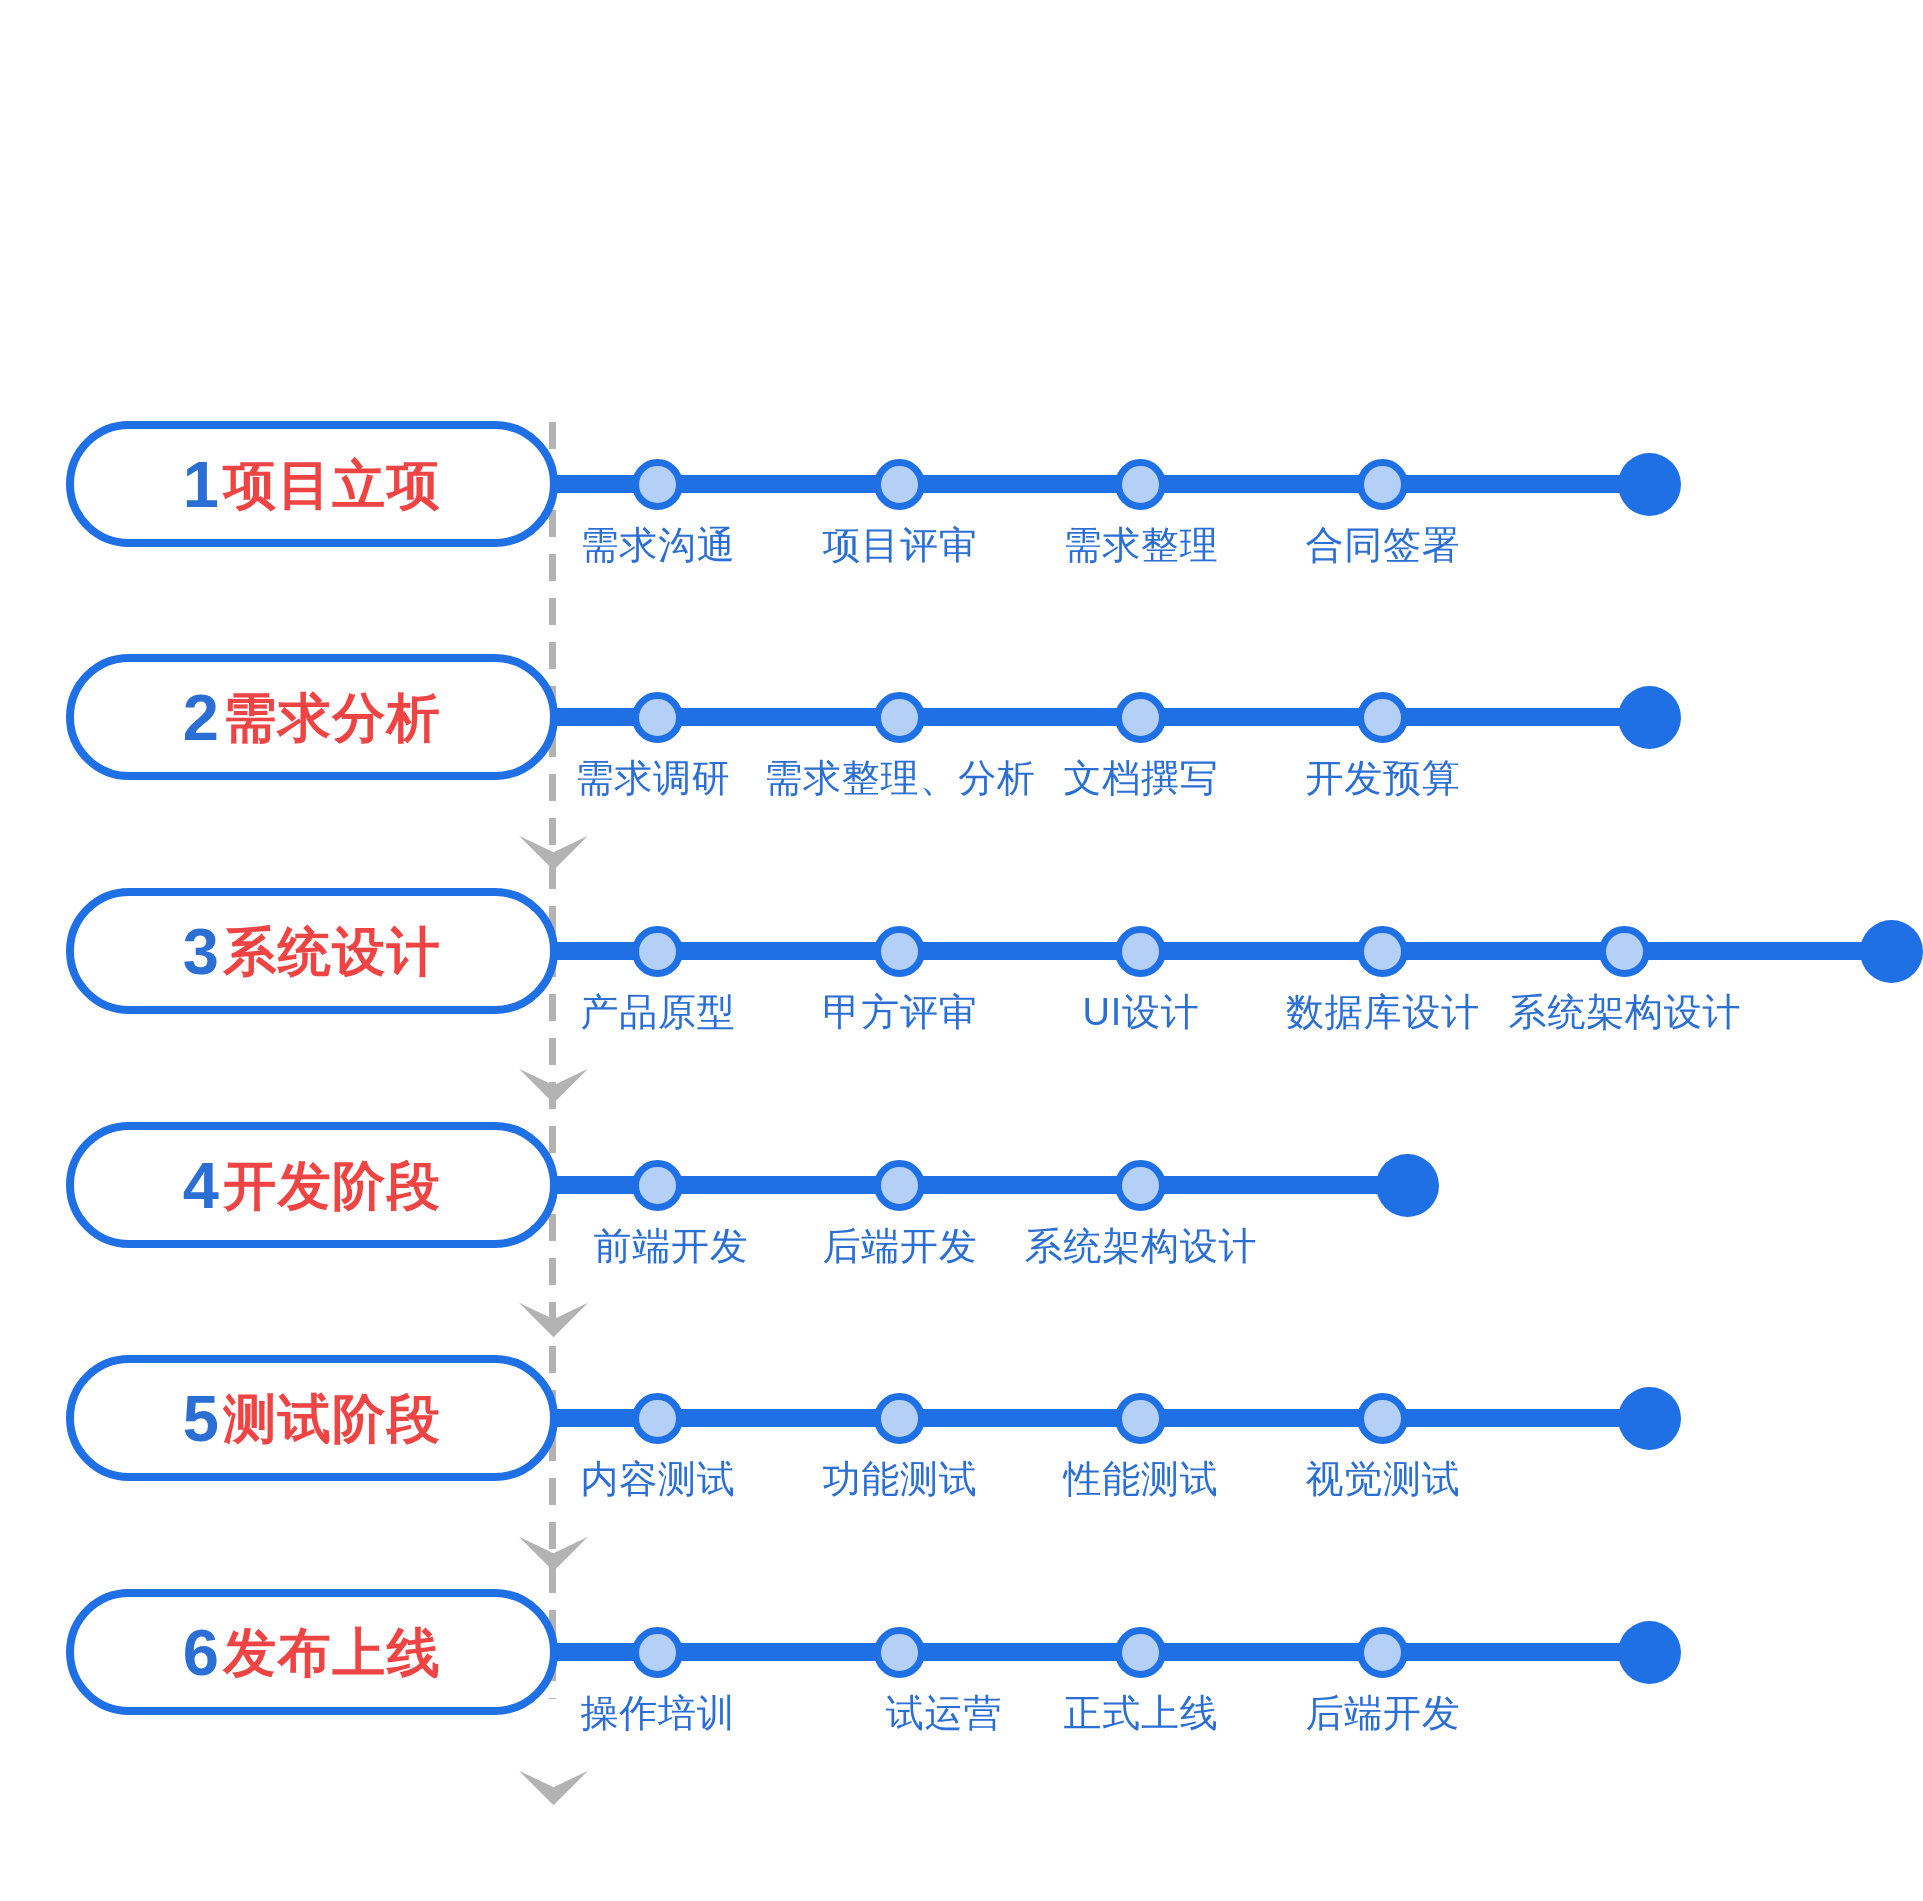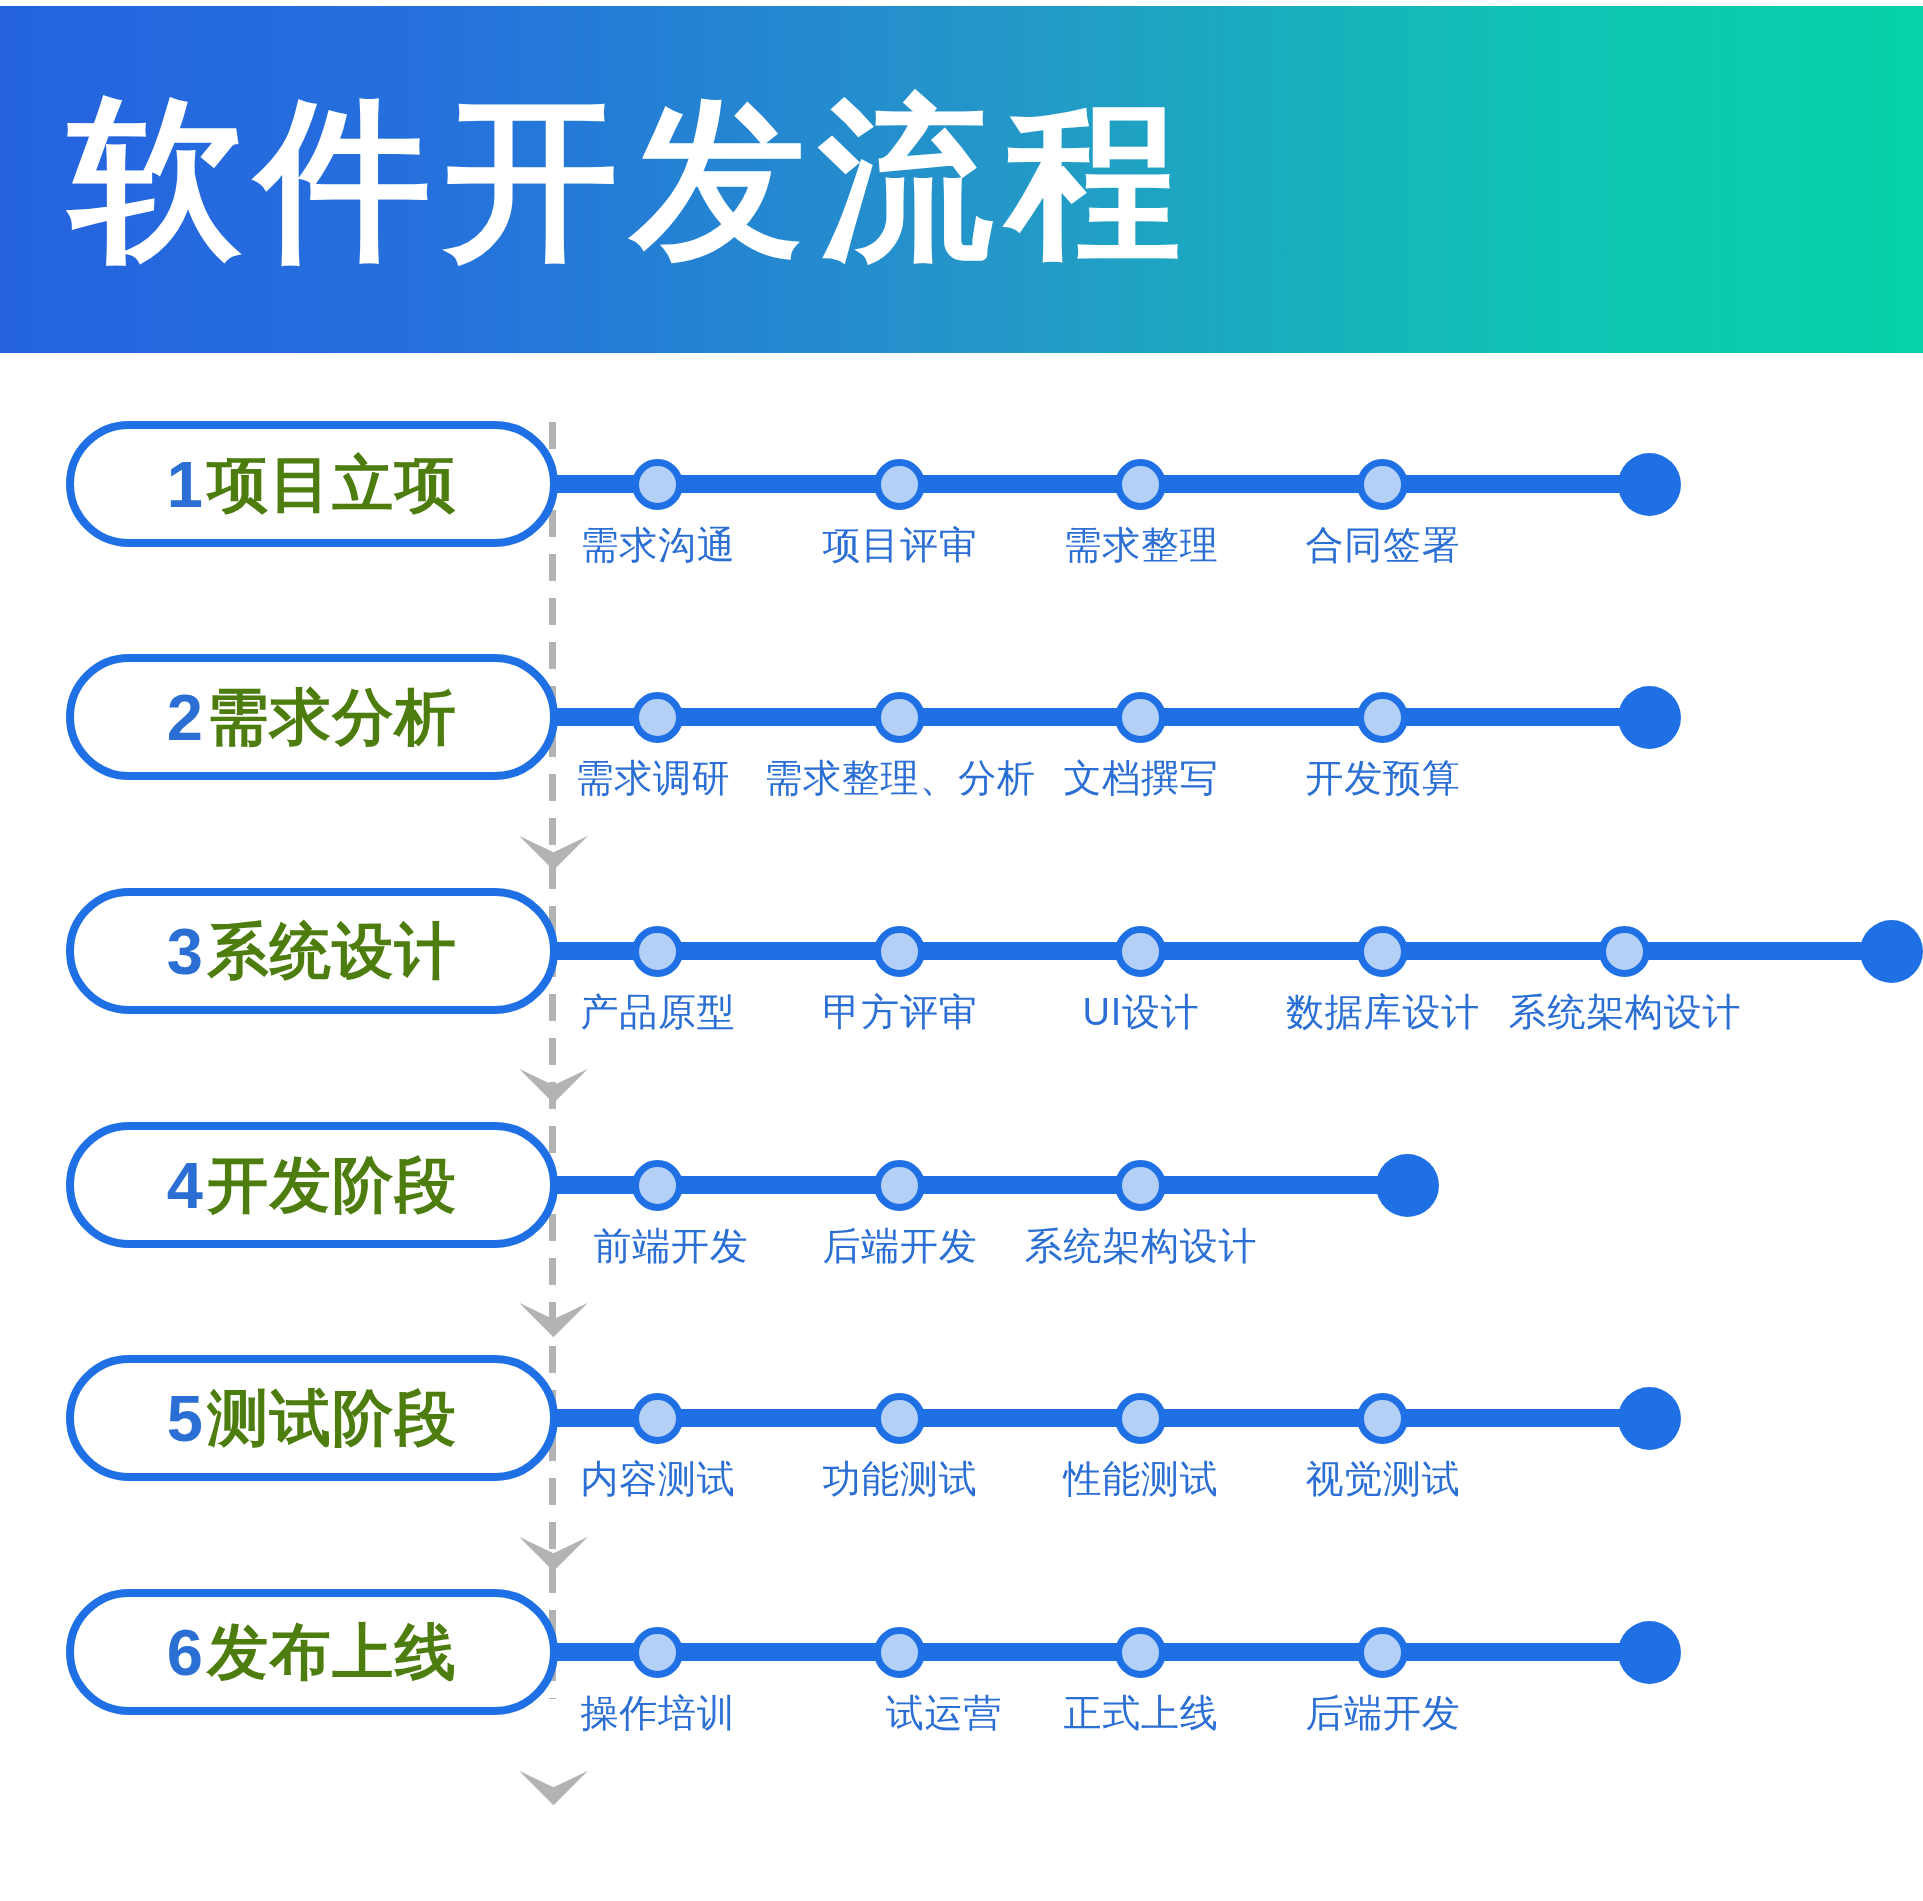--- a/index.html
+++ b/index.html
@@ -94,22 +94,22 @@
     z-index: 4;
   }
   .pill-num {
     color: #2b6fd4;
     font-size: 65px;
     font-weight: 700;
     line-height: 1;
     margin-right: 4.5px;
   }
   .pill-label {
-    color: #4d7c0f;
-    font-size: 61px;
+    color: #ef4444;
+    font-size: 53px;
     font-weight: 700;
     letter-spacing: 1.5px;
     line-height: 1;
   }
 
   
   .track {
     position: absolute;
     top: 54px;
     left: 552px;
@@ -152,23 +152,20 @@
     border-radius: 50%;
     background: #1f6fe5;
     z-index: 3;
   }
 </style>
 </head>
 <body>
 
 <div id="page">
 
-  <div class="banner">
-    <div class="banner-title">软件开发流程</div>
-  </div>
 
   <div class="flow">
     <div class="spine"></div>
     <div id="arrows">
         <div class="spine-arrow" style="top: 481px;">
           <svg width="75" height="47" viewBox="0 0 100 62">
             <path d="M4 2 L50 48 L96 2 L50 24 Z" fill="#b3b3b3"></path>
           </svg>
         </div>
         <div class="spine-arrow" style="top: 714px;">

